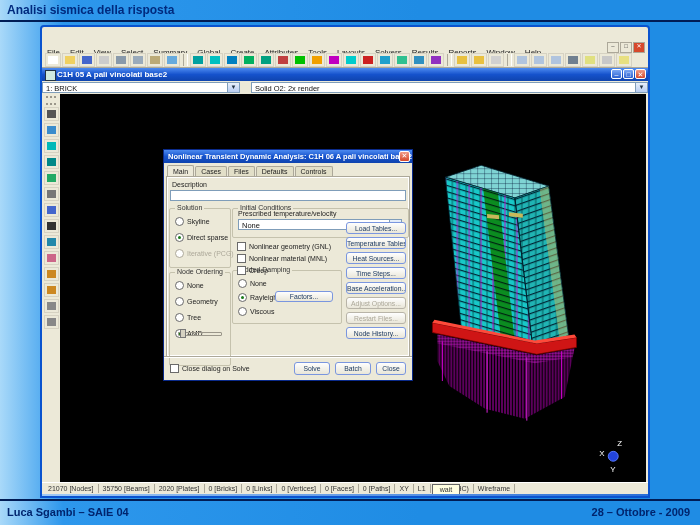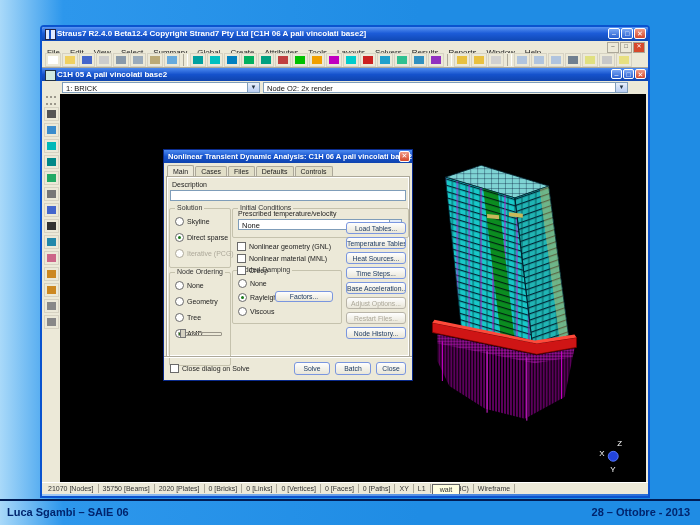--- a/index.html
+++ b/index.html
@@ -32,21 +32,21 @@
   .mbtn.close{background:#d6492c;color:#fff;}
   .toolbar{position:absolute;left:0;top:26px;width:100%;height:15px;background:#ece9d8;
     border-bottom:1px solid #aca899;display:flex;align-items:center;padding-left:3px;box-sizing:border-box;}
   .tbicon{width:14px;height:12px;margin-right:1px;border:1px solid #d6d2c2;background:#ece9d8;position:relative;}
   .tbicon i{position:absolute;left:2px;top:2px;right:2px;bottom:2px;display:block;}
   .tbsep{width:3px;height:12px;border-left:1px solid #aca899;border-right:1px solid #fff;margin:0 2px;}
   .child-titlebar{position:absolute;left:0;top:41px;width:100%;height:13px;
     background:linear-gradient(180deg,#4d8bf0,#1552cc 50%,#0f44ae);}
   .child-titlebar .ttxt{position:absolute;left:15px;top:2px;font-size:8px;font-weight:bold;color:#fff;white-space:nowrap;}
   .child-icon{position:absolute;left:3px;top:2px;width:9px;height:9px;background:#cfeadf;border:1px solid #234;}
-  .combo-row{position:absolute;left:0;top:54px;width:100%;height:13px;background:#ece9d8;display:flex;gap:3px;padding:1px 20px;box-sizing:border-box;justify-content:center;}
+  .combo-row{position:absolute;left:0;top:54px;width:100%;height:13px;background:#ece9d8;display:flex;gap:11px;padding:1px 0;box-sizing:border-box;justify-content:center;}
   .combo{position:relative;height:11px;background:#fff;border:1px solid #7f9db9;box-sizing:border-box;}
   .combo .cval{position:absolute;left:3px;top:1px;font-size:7.5px;color:#111;white-space:nowrap;}
   .combo .carrow{position:absolute;right:0;top:0;width:11px;height:9px;background:linear-gradient(180deg,#e8f0fb,#b9cdf2);
     border-left:1px solid #7f9db9;font-size:6px;text-align:center;line-height:9px;color:#234;}
   .side-toolbar{position:absolute;left:0;top:67px;width:18px;bottom:14px;background:#ece9d8;border-right:1px solid #aca899;}
   .sicon{width:13px;height:12px;margin:2px auto 2px auto;border:1px solid #d6d2c2;position:relative;background:#ece9d8;}
   .sicon i{position:absolute;left:2px;top:2px;right:2px;bottom:2px;display:block;}
   .grip{width:10px;height:5px;margin:2px auto;border-top:2px dotted #9a968a;border-bottom:2px dotted #9a968a;}
   .viewport{position:absolute;left:18px;top:67px;right:2px;bottom:14px;background:#000;}
   .statusbar{position:absolute;left:0;bottom:2px;width:100%;height:12px;background:#ece9d8;border-top:1px solid #fff;
@@ -86,32 +86,26 @@
     font-size:6.8px;color:#17355e;text-align:center;overflow:hidden;white-space:nowrap;box-sizing:border-box;
     font-family:"Liberation Sans",sans-serif;}
   .xpbtn.disabled{color:#aca899;border-color:#b8b4a8;}
   .dlg-footer{position:absolute;left:0;bottom:0;width:100%;height:22px;border-top:1px solid #fff;box-shadow:0 -1px 0 #aca899;}
 </style>
 </head>
 <body>
 
 <div class="stage">
 
+  <div class="slide-header">
+    <div class="slide-title">Analisi sismica della risposta</div>
+  </div>
 
   <div class="app">
 
-    <div class="titlebar">
-      <span class="appicon"></span>
-      <span class="ttxt">Straus7 R2.4.0 Beta12.4 Copyright Strand7 Pty Ltd [C1H 06 A pali vincolati base2]</span>
-      <span class="winbtns">
-        <span class="wbtn">–</span>
-        <span class="wbtn">□</span>
-        <span class="wbtn close">✕</span>
-      </span>
-    </div>
 
     <div class="menubar">
       <span id="menus"><span class="menu-item">File</span><span class="menu-item">Edit</span><span class="menu-item">View</span><span class="menu-item">Select</span><span class="menu-item">Summary</span><span class="menu-item">Global</span><span class="menu-item">Create</span><span class="menu-item">Attributes</span><span class="menu-item">Tools</span><span class="menu-item">Layouts</span><span class="menu-item">Solvers</span><span class="menu-item">Results</span><span class="menu-item">Reports</span><span class="menu-item">Window</span><span class="menu-item">Help</span></span>
       <span class="mdi-btns">
         <span class="mbtn">–</span>
         <span class="mbtn">□</span>
         <span class="mbtn close">✕</span>
       </span>
     </div>
 
@@ -229,21 +223,21 @@
         <span class="wbtn close" style="width:11px;height:10px">✕</span>
       </span>
     </div>
 
     <div class="combo-row">
       <span class="combo" style="width:198px">
         <span class="cval">1: BRICK</span>
         <span class="carrow">▼</span>
       </span>
       <span class="combo" style="flex:1">
-        <span class="cval">Node O2: 2x render</span>
+        <span class="cval">Solid O2: 2x render</span>
         <span class="carrow">▼</span>
       </span>
     </div>
 
     <div class="side-toolbar" id="sidetb">
       <div class="grip"></div>
     <span class="sicon" style="display: block;">
           <i style="background: rgb(85, 85, 85);"></i>
         </span>
         <span class="sicon" style="display: block;">
@@ -498,16 +492,16 @@
       <div class="xpbtn" style="left: 182px; top: 87px; width: 60px; height: 12px; line-height: 11px;">Temperature Tables...</div>
       <div class="xpbtn" style="left: 182px; top: 102px; width: 60px; height: 12px; line-height: 11px;">Heat Sources...</div>
       <div class="xpbtn" style="left: 182px; top: 117px; width: 60px; height: 12px; line-height: 11px;">Time Steps...</div>
       <div class="xpbtn" style="left: 182px; top: 132px; width: 60px; height: 12px; line-height: 11px;">Base Acceleration...</div>
       <div class="xpbtn disabled" style="left: 182px; top: 147px; width: 60px; height: 12px; line-height: 11px;">Adjust Options...</div>
       <div class="xpbtn disabled" style="left: 182px; top: 162px; width: 60px; height: 12px; line-height: 11px;">Restart Files...</div>
       <div class="xpbtn" style="left: 182px; top: 177px; width: 60px; height: 12px; line-height: 11px;">Node History...</div>
     </div>
 
   <div class="slide-footer">
-    <div class="footer-left">Luca Sgambi – SAIE 06</div>
-    <div class="footer-right">28 – Ottobre - 2013</div>
+    <div class="footer-left">Luca Sgambi – SAIE 04</div>
+    <div class="footer-right">28 – Ottobre - 2009</div>
   </div>
 </div>
 
 </body></html>

